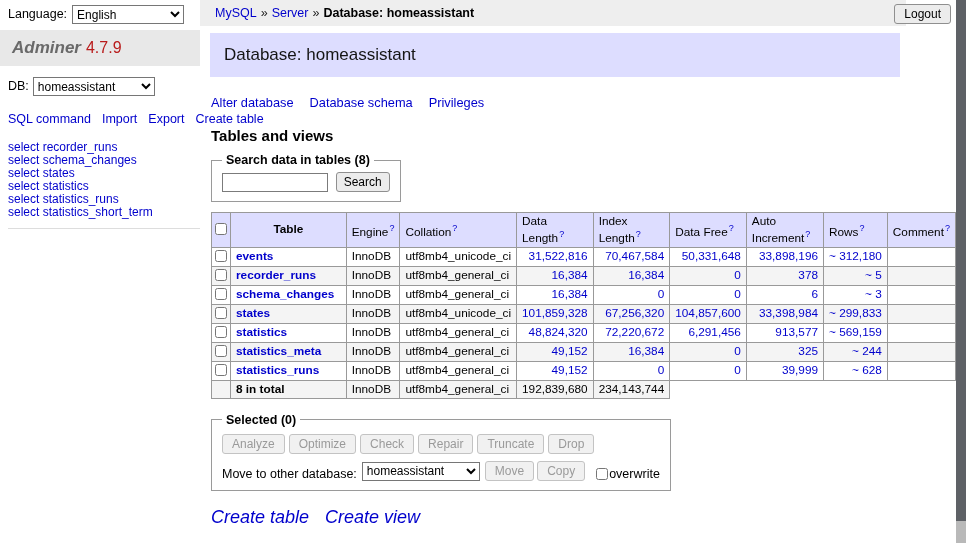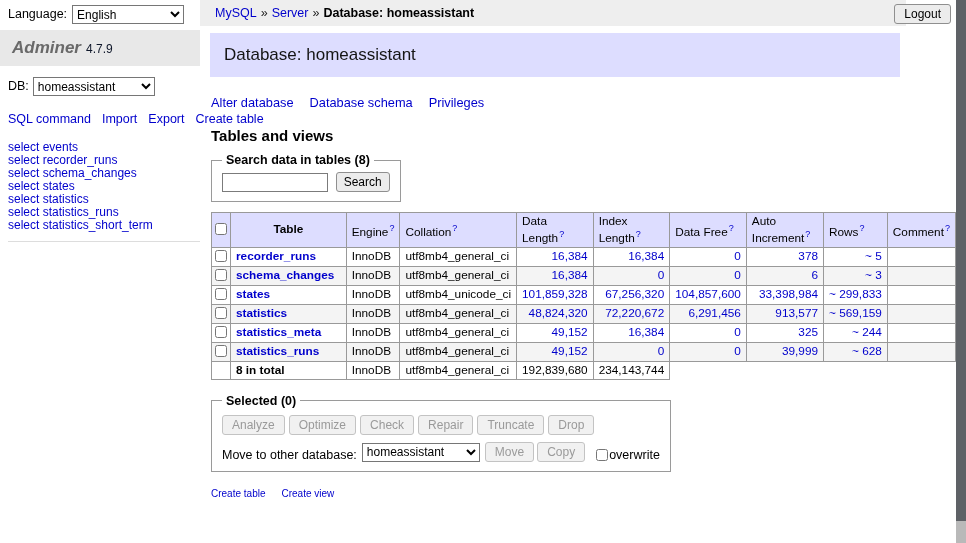--- a/index.html
+++ b/index.html
@@ -21,21 +21,21 @@
   .lang{position:absolute;left:8px;top:5px;font-size:12.5px;}
   .lang select{width:112px;margin-left:5px;vertical-align:middle;}
   .breadcrumb{position:absolute;left:200px;top:0;width:706px;height:26px;background:var(--breadcrumb_bg);line-height:26px;padding-left:15px;font-size:12.5px;white-space:nowrap;}
   .breadcrumb .sep{margin:0 4px;color:#222;}
   .logout{position:absolute;right:15px;top:4px;}
 
   
   .sidebar{position:absolute;left:0;top:26px;width:200px;bottom:0;}
   .sidebar h1{margin:4px 0 0;padding:8px 12px;background:var(--sidebar_head_bg);font-size:17px;font-weight:bold;font-style:italic;}
   .sidebar h1 a{color:#696969;}
-  .sidebar h1 .ver{font-size:12px;font-weight:normal;font-style:normal;color:#0f172a;margin-left:5px;}
+  .sidebar h1 .ver{font-size:16px;font-weight:normal;font-style:normal;color:#b91c1c;margin-left:5px;}
   .side-body{padding:0 0 0 8px;font-size:12.5px;}
   .dbrow{margin:11px 0 0;}
   .dbrow select{width:122px;margin-left:4px;vertical-align:middle;}
   .side-links{margin:14px 0 0;width:170px;line-height:1.45;}
   .side-links a{margin-right:11px;white-space:nowrap;}
   .tablelist{list-style:none;margin:13px 0 0;padding:0 0 9px;border-bottom:1px solid #ddd;width:192px;font-size:12px;}
   .tablelist li{line-height:13px;}
 
   
   .main{position:absolute;left:200px;top:26px;width:756px;bottom:0;overflow:hidden;}
@@ -62,21 +62,21 @@
   th.tname a{font-weight:bold;white-space:nowrap;}
   tr.total th{font-weight:bold;}
 
   .selected-fs{margin-top:14px;}
   .btnrow{margin:2px 0 7px;}
   .btnrow button{margin-right:4px;}
   .moverow{display:flex;align-items:flex-end;gap:5px;font-size:12.5px;white-space:nowrap;}
   .moverow select{width:118px;}
   .mvbtns button{margin-right:3px;}
   .ovw{display:flex;align-items:center;gap:0;margin-left:2px;}
-  .bottom-links{margin:16px 0 0 11px;font-size:10px;}
+  .bottom-links{margin:16px 0 0 11px;font-size:18px;font-style:italic;}
   .bottom-links a{margin-right:16px;}
 
   .scrollbar{position:absolute;right:0;top:0;width:10px;height:543px;background:#b9b9b9;}
   .scrollbar .thumb{position:absolute;top:0;left:0;width:10px;height:96%;background:var(--scrollbar_thumb);}
 </style>
 </head>
 <body>
 
 <div class="lang">
   <span>Language:</span><select><option>English</option></select>
@@ -91,21 +91,20 @@
 <aside class="sidebar">
   <h1>
     <a href="#">Adminer</a><span class="ver">4.7.9</span>
   </h1>
   <div class="side-body">
     <p class="dbrow">
       <span>DB:</span><select><option>homeassistant</option></select>
     </p>
     <p class="side-links"><a href="#">SQL command</a><a href="#">Import</a><a href="#">Export</a><a href="#">Create table</a></p>
     <ul class="tablelist">
-        <li><a href="#">select events</a></li>
         <li><a href="#">select recorder_runs</a></li>
         <li><a href="#">select schema_changes</a></li>
         <li><a href="#">select states</a></li>
         <li><a href="#">select statistics</a></li>
         <li><a href="#">select statistics_runs</a></li>
         <li><a href="#">select statistics_short_term</a></li>
       </ul>
   </div>
 </aside>
 
@@ -143,20 +142,32 @@
           <th class="plainhdr">Index Length<sup class="help">?</sup></th>
           <th class="plainhdr">Data Free<sup class="help">?</sup></th>
           <th class="plainhdr">Auto Increment<sup class="help">?</sup></th>
           <th class="plainhdr">Rows<sup class="help">?</sup></th>
           <th class="plainhdr">Comment<sup class="help">?</sup></th>
         </tr>
     </thead>
     <tbody>
         <tr>
           <td class="check"><input type="checkbox" style=""></td>
+          <th class="tname"><a href="#">events</a></th>
+          <td>InnoDB</td>
+          <td>utf8mb4_unicode_ci</td>
+          <td class="num"><a href="#">31,522,816</a></td>
+          <td class="num"><a href="#">70,467,584</a></td>
+          <td class="num"><a href="#">50,331,648</a></td>
+          <td class="num"><a href="#">33,898,196</a></td>
+          <td class="num"><a href="#">~ 312,180</a></td>
+          <td></td>
+        </tr>
+        <tr>
+          <td class="check"><input type="checkbox" style=""></td>
           <th class="tname"><a href="#">recorder_runs</a></th>
           <td>InnoDB</td>
           <td>utf8mb4_general_ci</td>
           <td class="num"><a href="#">16,384</a></td>
           <td class="num"><a href="#">16,384</a></td>
           <td class="num"><a href="#">0</a></td>
           <td class="num"><a href="#">378</a></td>
           <td class="num"><a href="#">~ 5</a></td>
           <td></td>
         </tr>

